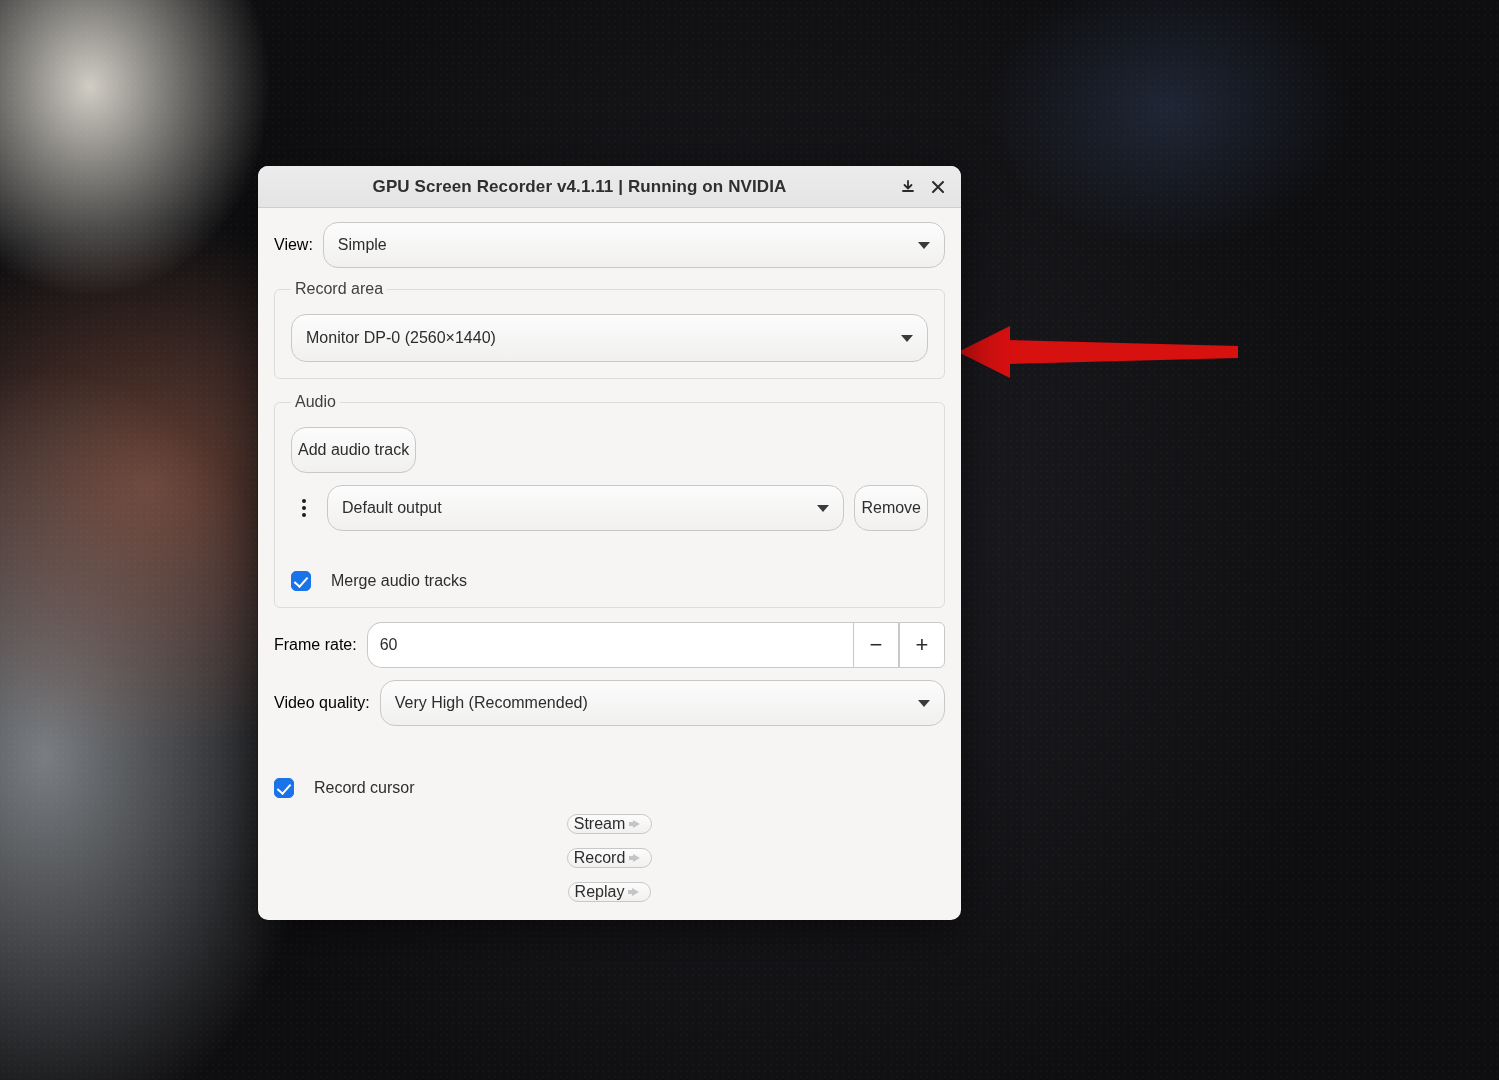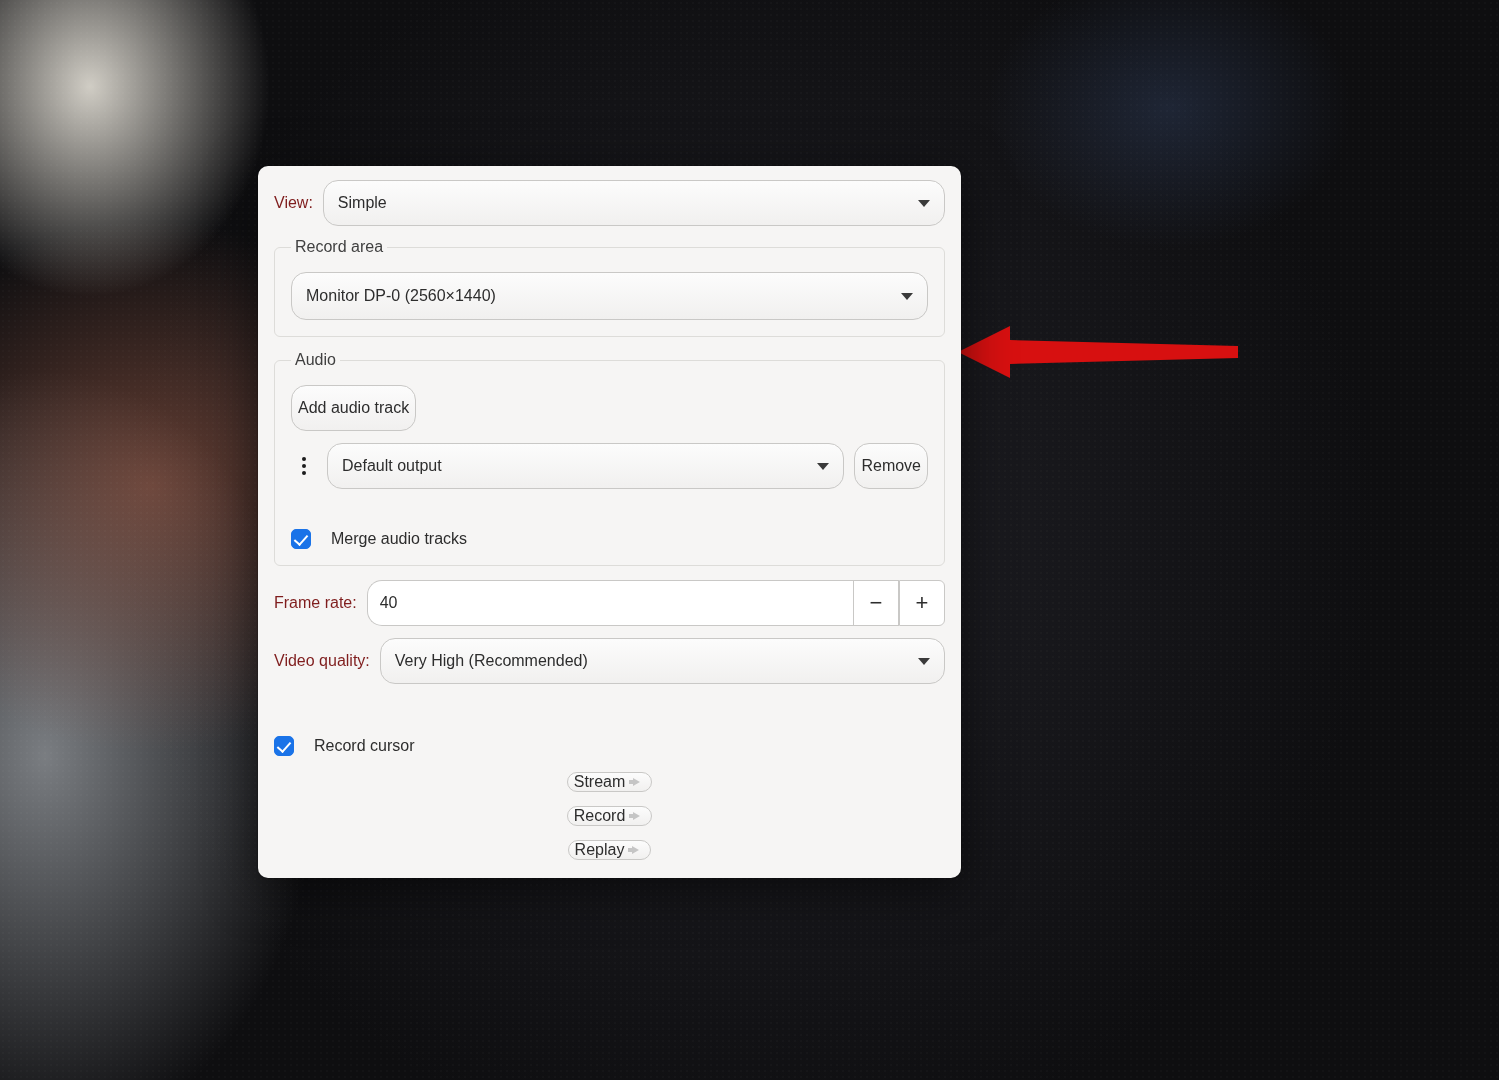--- a/index.html
+++ b/index.html
@@ -76,21 +76,21 @@
     color:#2b2b2b;
     font-size:15px; font-weight:700;
     cursor: default;
   }
 
   .window-body { padding: 14px 16px 18px 16px; }
 
   .row { display:flex; align-items:center; gap:10px; margin-bottom: 12px; }
   .row.last { margin-bottom: 0; }
 
-  .label { font-size:16px; color:#7f1d1d; white-space:nowrap; }
+  .label { font-size:16px; color:#000000; white-space:nowrap; }
 
   
   .gtk-combo, .gtk-button, .gtk-entry, .stepper-btn {
     border: 1px solid #c9c8c6;
     background: linear-gradient(#fcfcfc, #f1f0ef);
     border-radius: 15px;
     font-size:16px;
     color:#2d2d2d;
   }
   .gtk-combo {
@@ -190,20 +190,33 @@
 </head>
 <body>
 
 <div class="wallpaper"></div>
 
 <svg class="arrow" viewBox="0 0 280 60">
   <polygon points="0,30 52,4 52,18 280,24 280,36 52,42 52,56" fill="#d71010"></polygon>
 </svg>
 
 <div class="gtk-window">
+  <div class="titlebar">
+    <span class="title">GPU Screen Recorder v4.1.11 | Running on NVIDIA</span>
+    <div class="winbtn">
+      <svg width="14" height="14" viewBox="0 0 14 14">
+          <path d="M7 1v7M3.5 5L7 8.5 10.5 5M2 11h10" stroke="#2b2b2b" stroke-width="1.8" fill="none" stroke-linecap="round"></path>
+        </svg>
+    </div>
+    <div class="winbtn">
+      <svg width="12" height="12" viewBox="0 0 12 12">
+          <path d="M1 1l10 10M11 1L1 11" stroke="#2b2b2b" stroke-width="2" stroke-linecap="round"></path>
+        </svg>
+    </div>
+  </div>
 
   <div class="window-body">
 
     <div class="row">
       <span class="label">View:</span>
       <div class="gtk-combo">
         <span>Simple</span>
         <span class="caret"></span>
       </div>
     </div>
@@ -243,21 +256,21 @@
       <label class="gtk-check">
         <input type="checkbox" checked="" style="">
         <span>Merge audio tracks</span>
       </label>
     </fieldset>
 
     <div class="row">
       <span class="label">Frame rate:</span>
       <div style="flex:1; display:flex;">
         <div class="gtk-entry">
-          <span>40</span>
+          <span>60</span>
         </div>
         <div class="stepper">
           <div class="stepper-btn stepper-divider">
             <span>−</span>
           </div>
           <div class="stepper-btn stepper-divider">
             <span>+</span>
           </div>
         </div>
       </div>

